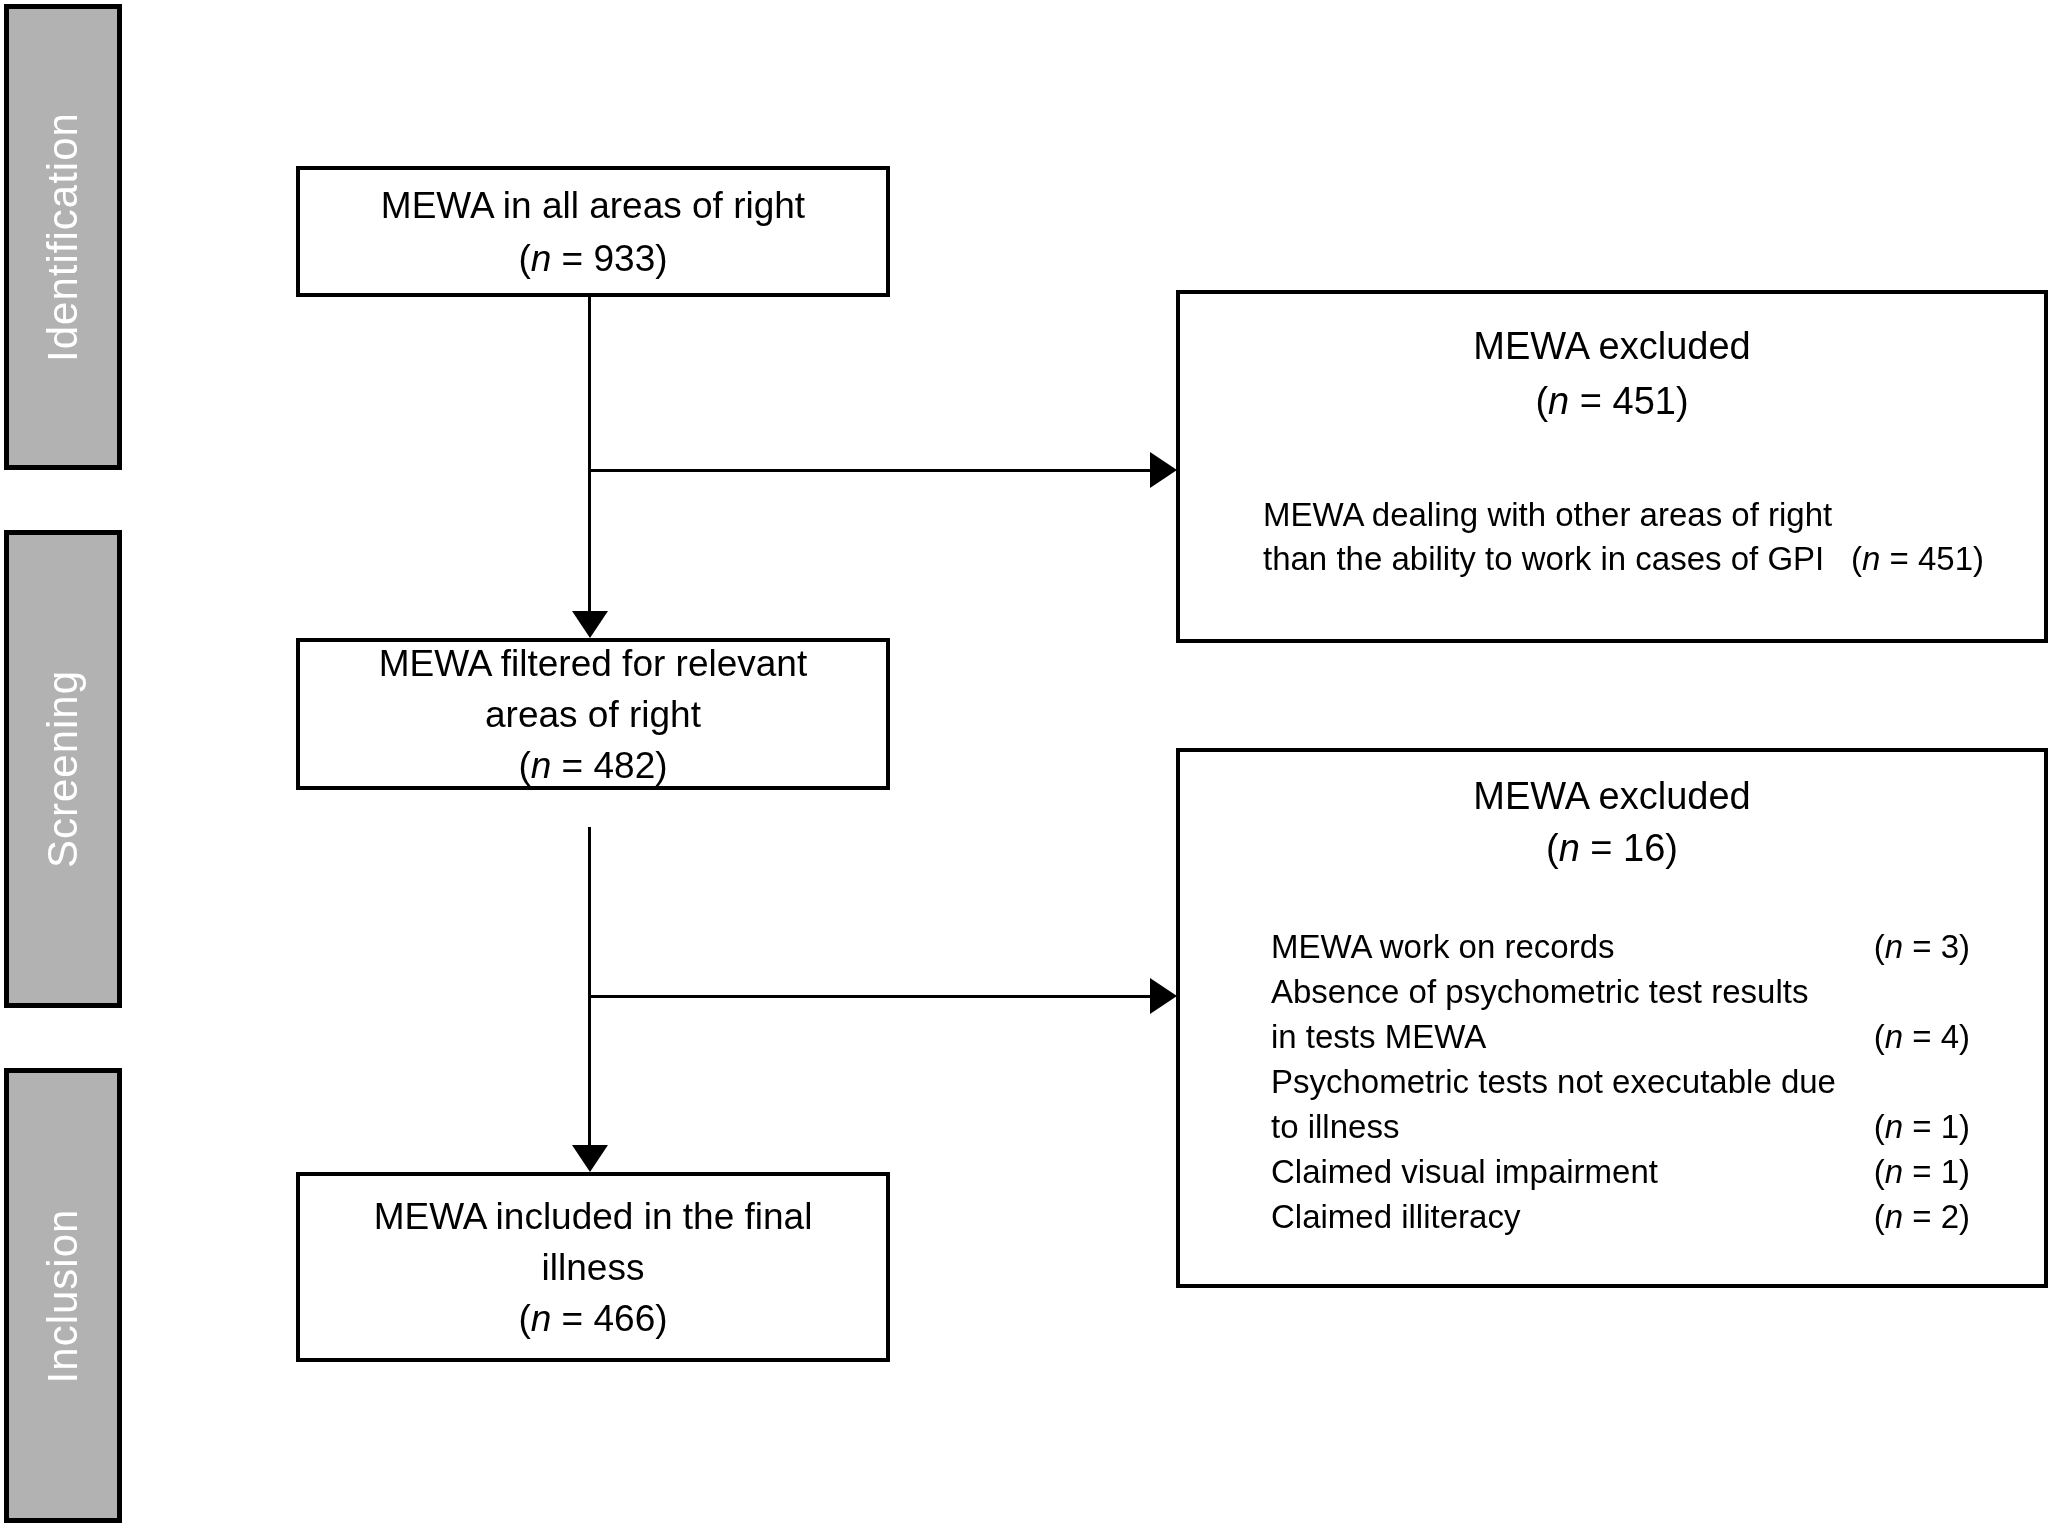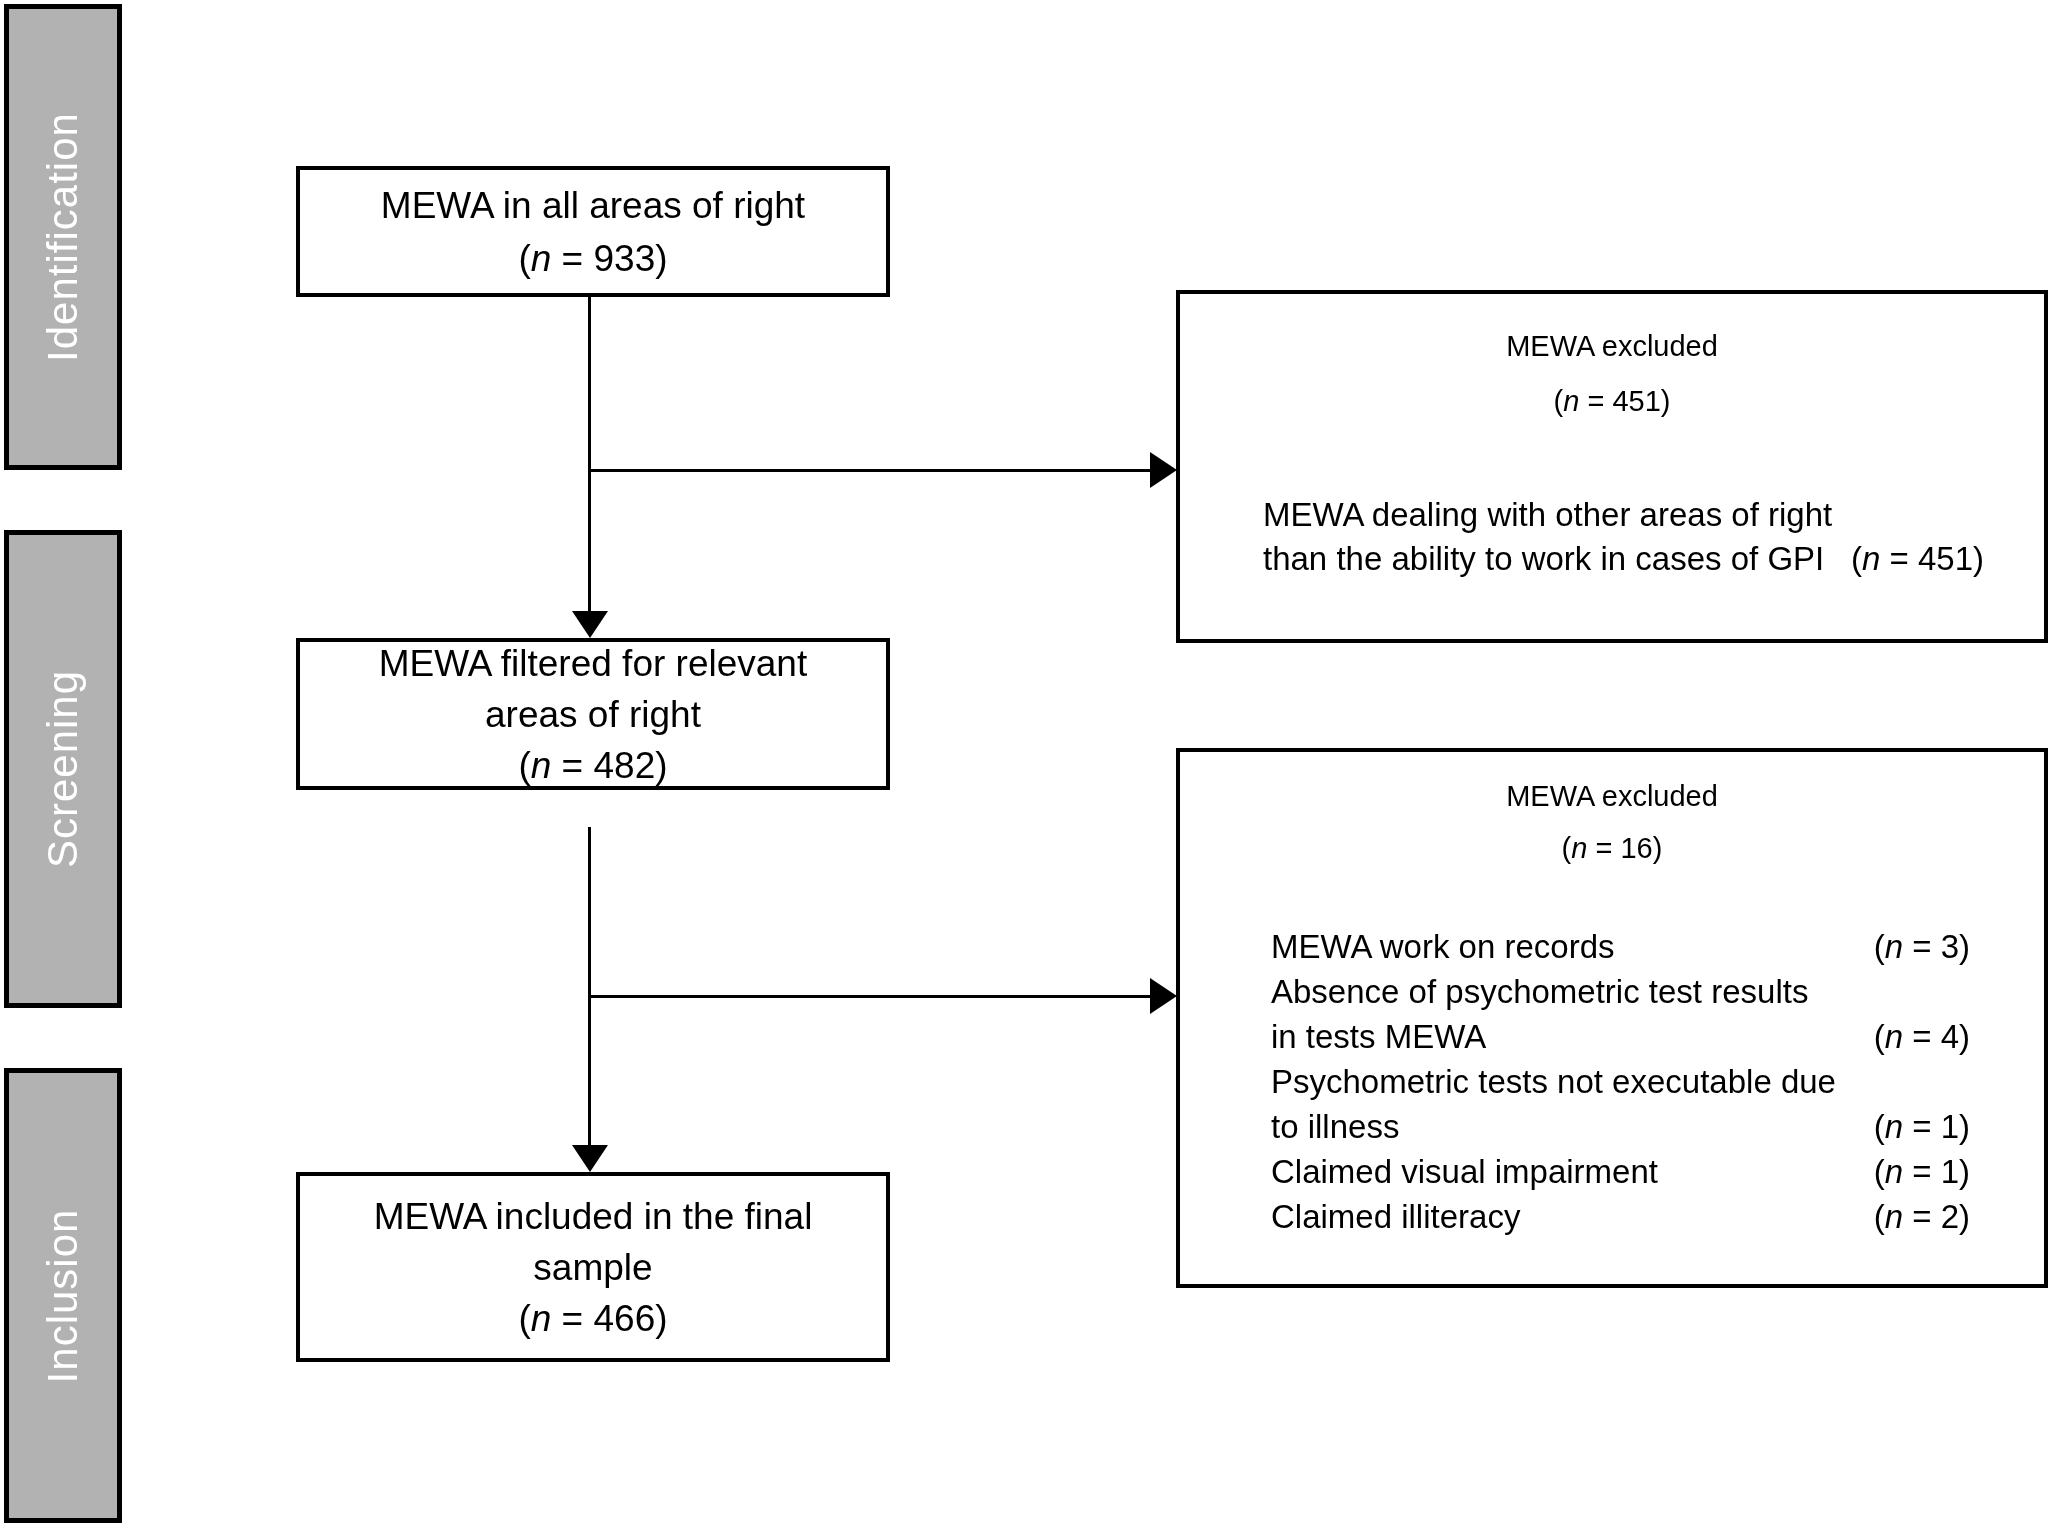--- a/index.html
+++ b/index.html
@@ -46,21 +46,21 @@
   
   .exclbox{
     position:absolute;left:1176px;width:872px;
     background:#ffffff;border:4px solid #000;
     box-sizing:border-box;
   }
   #excl1{top:290px;height:353px;}
   #excl2{top:748px;height:540px;}
   .excl-title{
     text-align:center;
-    font-size:29px;line-height:55px;
+    font-size:38px;line-height:55px;
   }
   #excl1 .excl-title{padding-top:25px;}
   #excl2 .excl-title{padding-top:18px;line-height:52px;}
 
   .excl1-body{
     position:absolute;top:199px;left:83px;right:60px;
     font-size:33px;line-height:44px;
   }
   .excl1-line2{display:flex;justify-content:space-between;align-items:baseline;}
 
@@ -118,21 +118,21 @@
   </div>
 
   <div class="flowbox" id="box2">
     <div>MEWA filtered for relevant</div>
     <div>areas of right</div>
     <div><span>(</span><span class="it">n</span><span> = 482)</span></div>
   </div>
 
   <div class="flowbox" id="box3">
     <div>MEWA included in the final</div>
-    <div>sample</div>
+    <div>illness</div>
     <div><span>(</span><span class="it">n</span><span> = 466)</span></div>
   </div>
 
   <div class="exclbox" id="excl1">
     <div class="excl-title">
       <div>MEWA excluded</div>
       <div><span>(</span><span class="it">n</span><span> = 451)</span></div>
     </div>
     <div class="excl1-body">
       <div>MEWA dealing with other areas of right</div>

